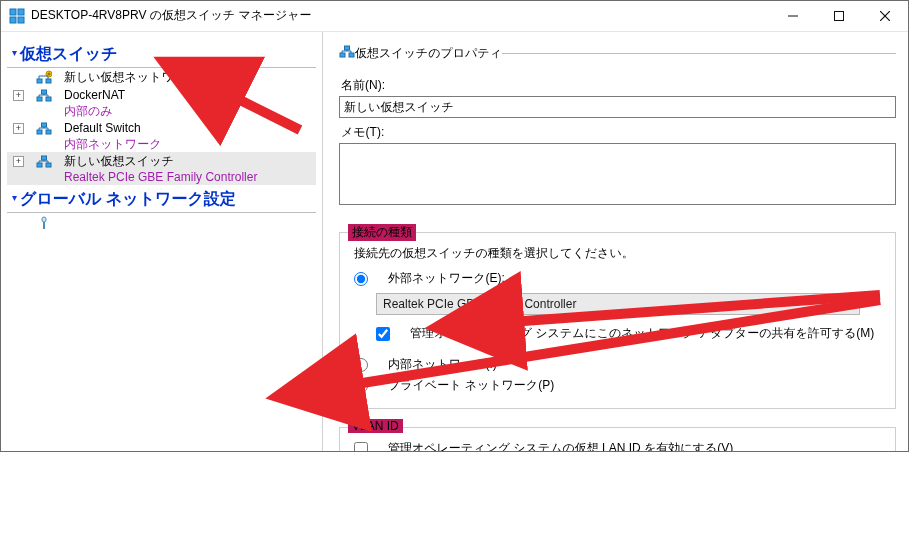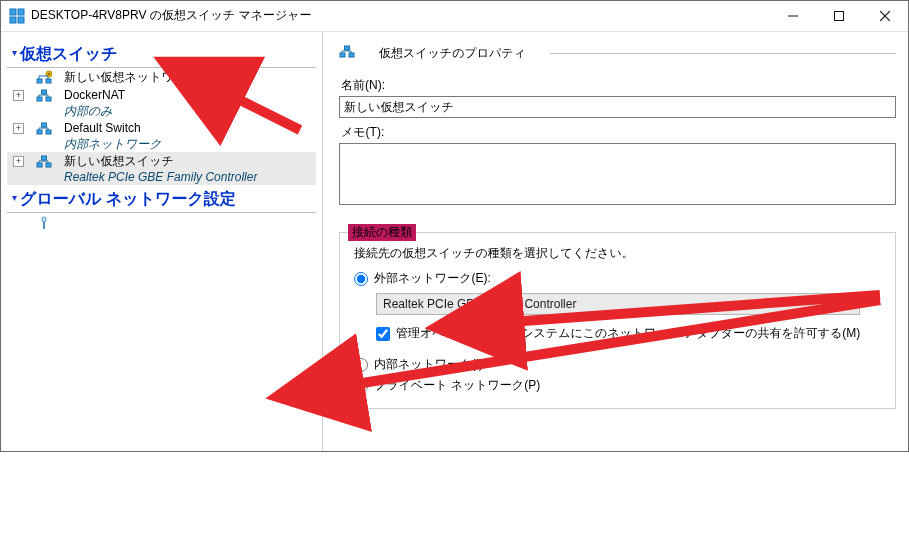--- a/index.html
+++ b/index.html
@@ -93,35 +93,35 @@
     margin-top: 3px;
     background: #fff;
   }
   .tree-item .plusbox.empty { border: none; }
   .tree-item .icon {
     width: 16px; height: 16px;
     margin-top: 1px;
     display: inline-flex; align-items: center; justify-content: center;
   }
   .tree-item .labels { display: flex; flex-direction: column; line-height: 16px; }
-  .tree-item .sub { color: #0c4a6e; padding-left: 0px; font-style: italic; }
+  .tree-item .sub { color: #a21caf; padding-left: 0px; }
   .tree-item.selected {
     background: #e9e9e9;
   }
 
   
   .right {
     flex: 1 1 auto;
     padding: 12px 12px 0 16px;
     overflow: hidden;
   }
   .props-header {
     display: flex;
     align-items: center;
-    gap: 24px;
+    gap: 0;
     margin-bottom: 14px;
   }
   .props-header .line {
     flex: 1 1 auto;
     border-top: 1px solid #bdbdbd;
     height: 0;
   }
   .field-label { font-size: 12px; margin: 6px 2px 2px 2px; }
   .textfield {
     width: 100%;
@@ -147,21 +147,21 @@
     position: relative;
   }
   .groupbox .legend {
     position: absolute;
     top: -9px; left: 8px;
     background: #be185d;
     padding: 0 4px;
   }
   .desc { margin: 6px 0 8px 4px; }
   .radio-row, .check-row {
-    display: flex; align-items: center; gap: 6px;
+    display: flex; align-items: center; gap: 20px;
     margin: 4px 0 4px 4px;
   }
   .indented { margin-left: 26px; }
   input[type=radio], input[type=checkbox] {
     width: 14px; height: 14px; margin: 0;
   }
   .combo {
     width: 484px;
     border: 1px solid #b5b5b5;
     background: #eaeaea;
@@ -380,20 +380,27 @@
           <span>内部ネットワーク(I)</span>
         </label>
 
         <label class="radio-row">
           <input type="radio" name="conntype" style="">
           <span>プライベート ネットワーク(P)</span>
         </label>
       </div>
 
       
+      <div class="groupbox" style="margin-top:18px">
+        <span class="legend">VLAN ID</span>
+        <label class="check-row" style="margin-top:6px">
+          <input type="checkbox" style="">
+          <span>管理オペレーティング システムの仮想 LAN ID を有効にする(V)</span>
+        </label>
+      </div>
 
     </div>
   </div>
 </div>
 
 <svg class="arrows" width="909" height="555">
   <defs>
     <marker id="ah" viewBox="0 0 14 14" refX="2" refY="7" markerWidth="10" markerHeight="10" orient="auto">
       <path d="M0,0 L14,7 L0,14 Z" fill="#E6262B"></path>
     </marker>

